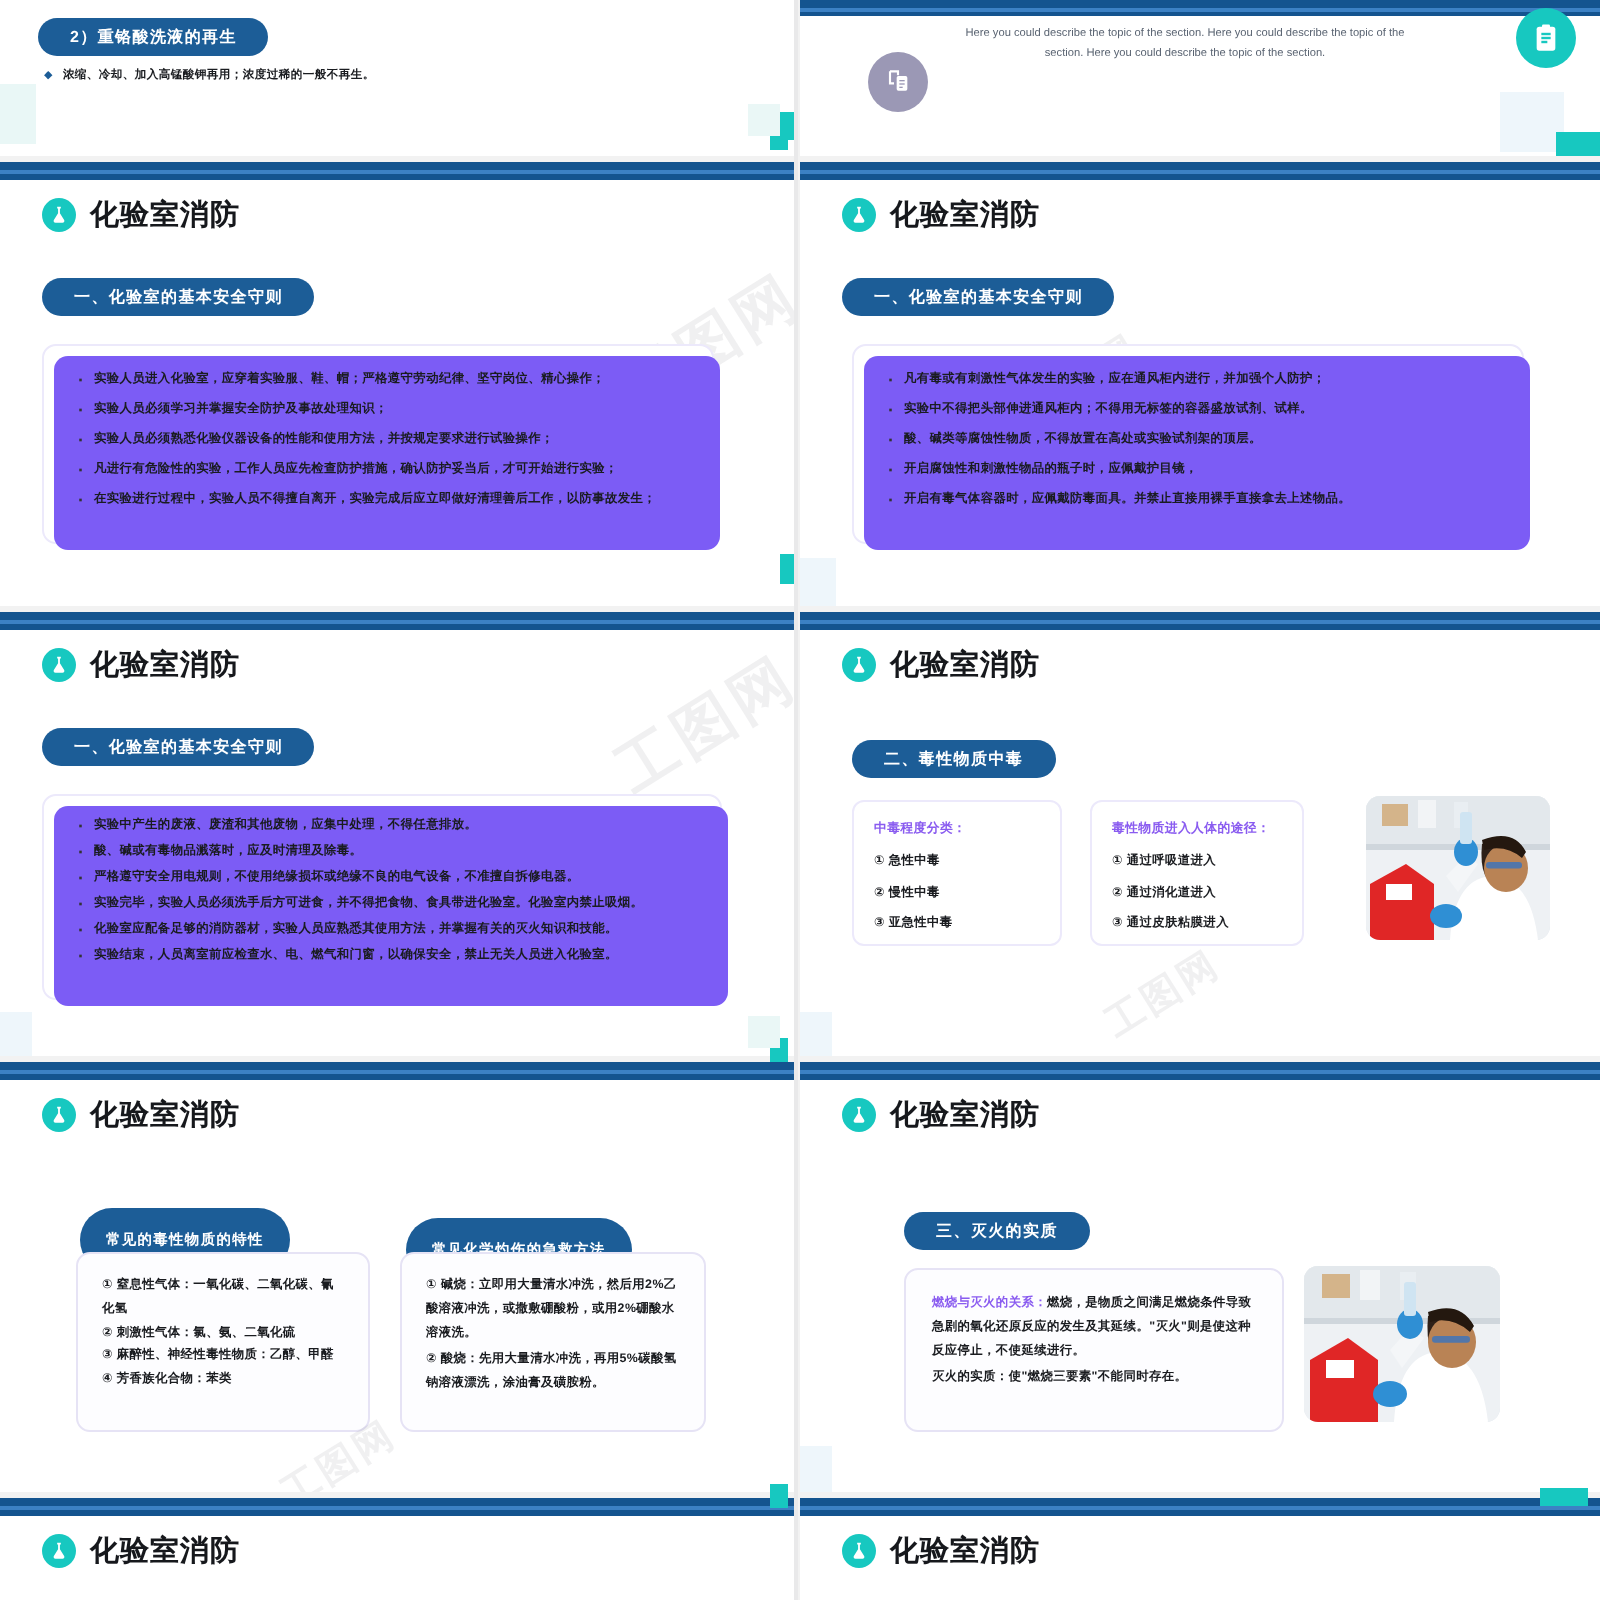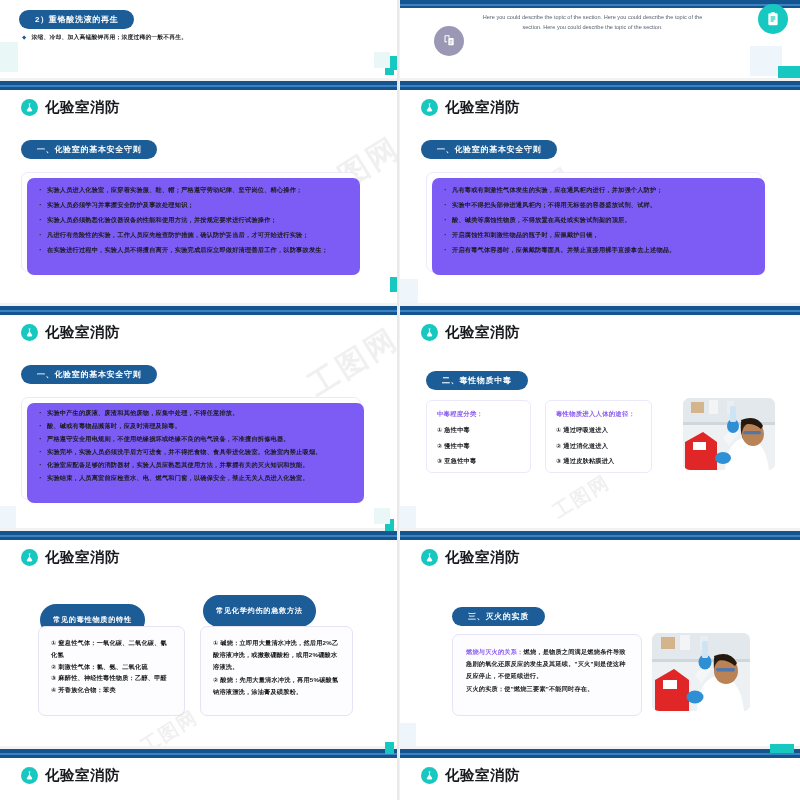--- a/index.html
+++ b/index.html
@@ -377,21 +377,21 @@
     <div style="position:absolute; left:40px; top:73px;">
       <span class="pill pill-sm">常见的毒性物质的特性</span>
     </div>
     <div class="flatcard" style="position:absolute; left:38px; top:95px; width:147px; height:90px; padding:10px 12px;">
       <div class="flat-item">① 窒息性气体：一氧化碳、二氧化碳、氰化氢</div>
       <div class="flat-item">② 刺激性气体：氯、氨、二氧化硫</div>
       <div class="flat-item">③ 麻醉性、神经性毒性物质：乙醇、甲醛</div>
       <div class="flat-item">④ 芳香族化合物：苯类</div>
     </div>
 
-    <div style="position:absolute; left:203px; top:64px;text-align:center;">
+    <div style="position:absolute; left:203px; top:78px;text-align:center;">
       <span class="pill pill-sm">常见化学灼伤的急救方法</span>
     </div>
     <div class="flatcard" style="position:absolute; left:200px; top:95px; width:153px; height:90px; padding:10px 12px;">
       <div class="flat-item">① 碱烧：立即用大量清水冲洗，然后用2%乙酸溶液冲洗，或撒敷硼酸粉，或用2%硼酸水溶液洗。</div>
       <div class="flat-item" style="margin-top:2px;">② 酸烧：先用大量清水冲洗，再用5%碳酸氢钠溶液漂洗，涂油膏及磺胺粉。</div>
     </div>
 
     <div class="wm wm-sm" style="left:138px; top:188px;">工图网</div>
   </div>
 

